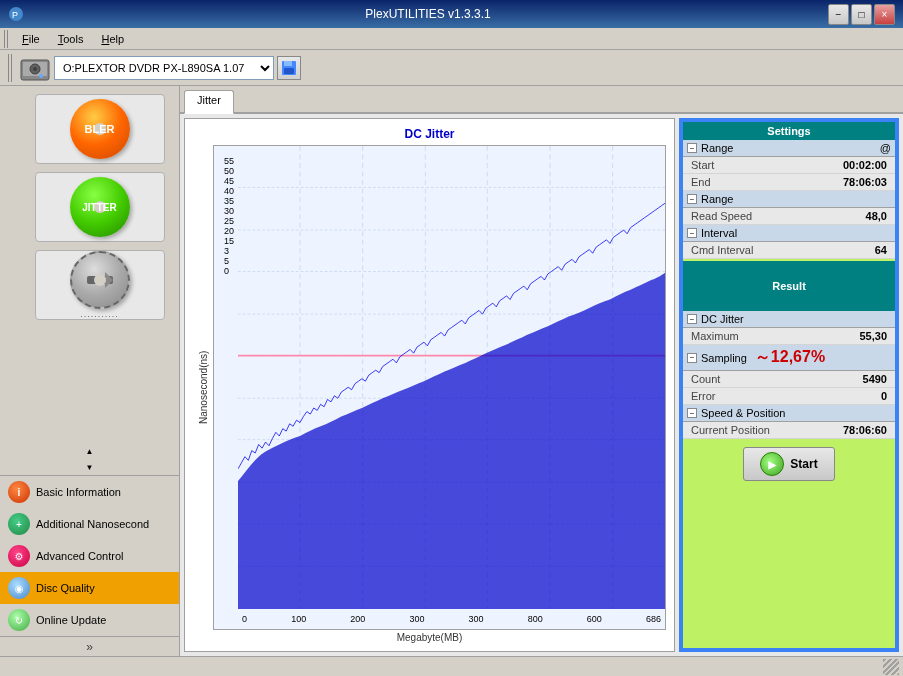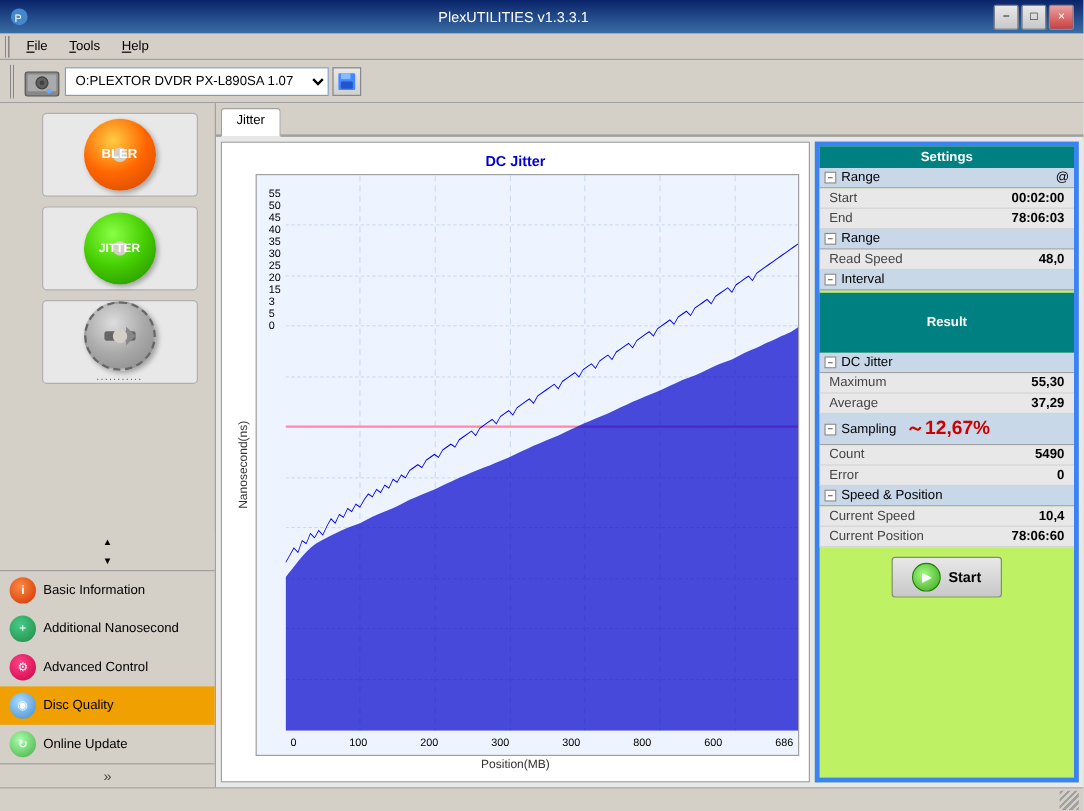--- a/index.html
+++ b/index.html
@@ -581,21 +581,21 @@
                 <span>100</span>
                 <span>200</span>
                 <span>300</span>
                 <span>300</span>
                 <span>800</span>
                 <span>600</span>
                 <span>686</span>
             </div>
           </div>
         </div>
-        <div class="x-axis-bottom">Position(MB)</div>
+        <div class="x-axis-bottom">Megabyte(MB)</div>
       </div>
 
       <div class="settings-panel">
         <div class="settings-header">Settings</div>
 
         <div class="section-header">
           <div class="section-expand">−</div>
           <span>Range</span>
           <span style="margin-left:auto;">@</span>
         </div>
@@ -618,35 +618,37 @@
           <div class="settings-row">
             <span class="settings-label">Read Speed</span>
             <span class="settings-value">48,0</span>
           </div>
         </div>
 
         <div class="section-header">
           <div class="section-expand">−</div>
           <span>Interval</span>
         </div>
+        <div class="section-content">
+          <div class="settings-row">
+            <span class="settings-label">Cmd Interval</span>
+            <span class="settings-value">64</span>
+          </div>
+        </div>
 
         <div class="result-header">Result</div>
 
         <div class="section-header">
           <div class="section-expand">−</div>
           <span>DC Jitter</span>
         </div>
         <div class="section-content">
           <div class="settings-row">
             <span class="settings-label">Maximum</span>
             <span class="settings-value">55,30</span>
-          </div>
-          <div class="settings-row">
-            <span class="settings-label">Average</span>
-            <span class="settings-value">37,29</span>
           </div>
         </div>
 
         <div class="section-header">
           <div class="section-expand">−</div>
           <span>Sampling</span>
           <span class="sampling-highlight" style="margin-left:8px;">～12,67%</span>
         </div>
         <div class="section-content">
           <div class="settings-row">
@@ -657,24 +659,20 @@
             <span class="settings-label">Error</span>
             <span class="settings-value">0</span>
           </div>
         </div>
 
         <div class="section-header">
           <div class="section-expand">−</div>
           <span>Speed &amp; Position</span>
         </div>
         <div class="section-content">
-          <div class="settings-row">
-            <span class="settings-label">Current Speed</span>
-            <span class="settings-value">10,4</span>
-          </div>
           <div class="settings-row">
             <span class="settings-label">Current Position</span>
             <span class="settings-value">78:06:60</span>
           </div>
         </div>
 
         <div class="start-btn-area">
           <button class="start-btn">
             <div class="start-btn-circle">
               <span style="color:white;font-size:10px;">▶</span>

